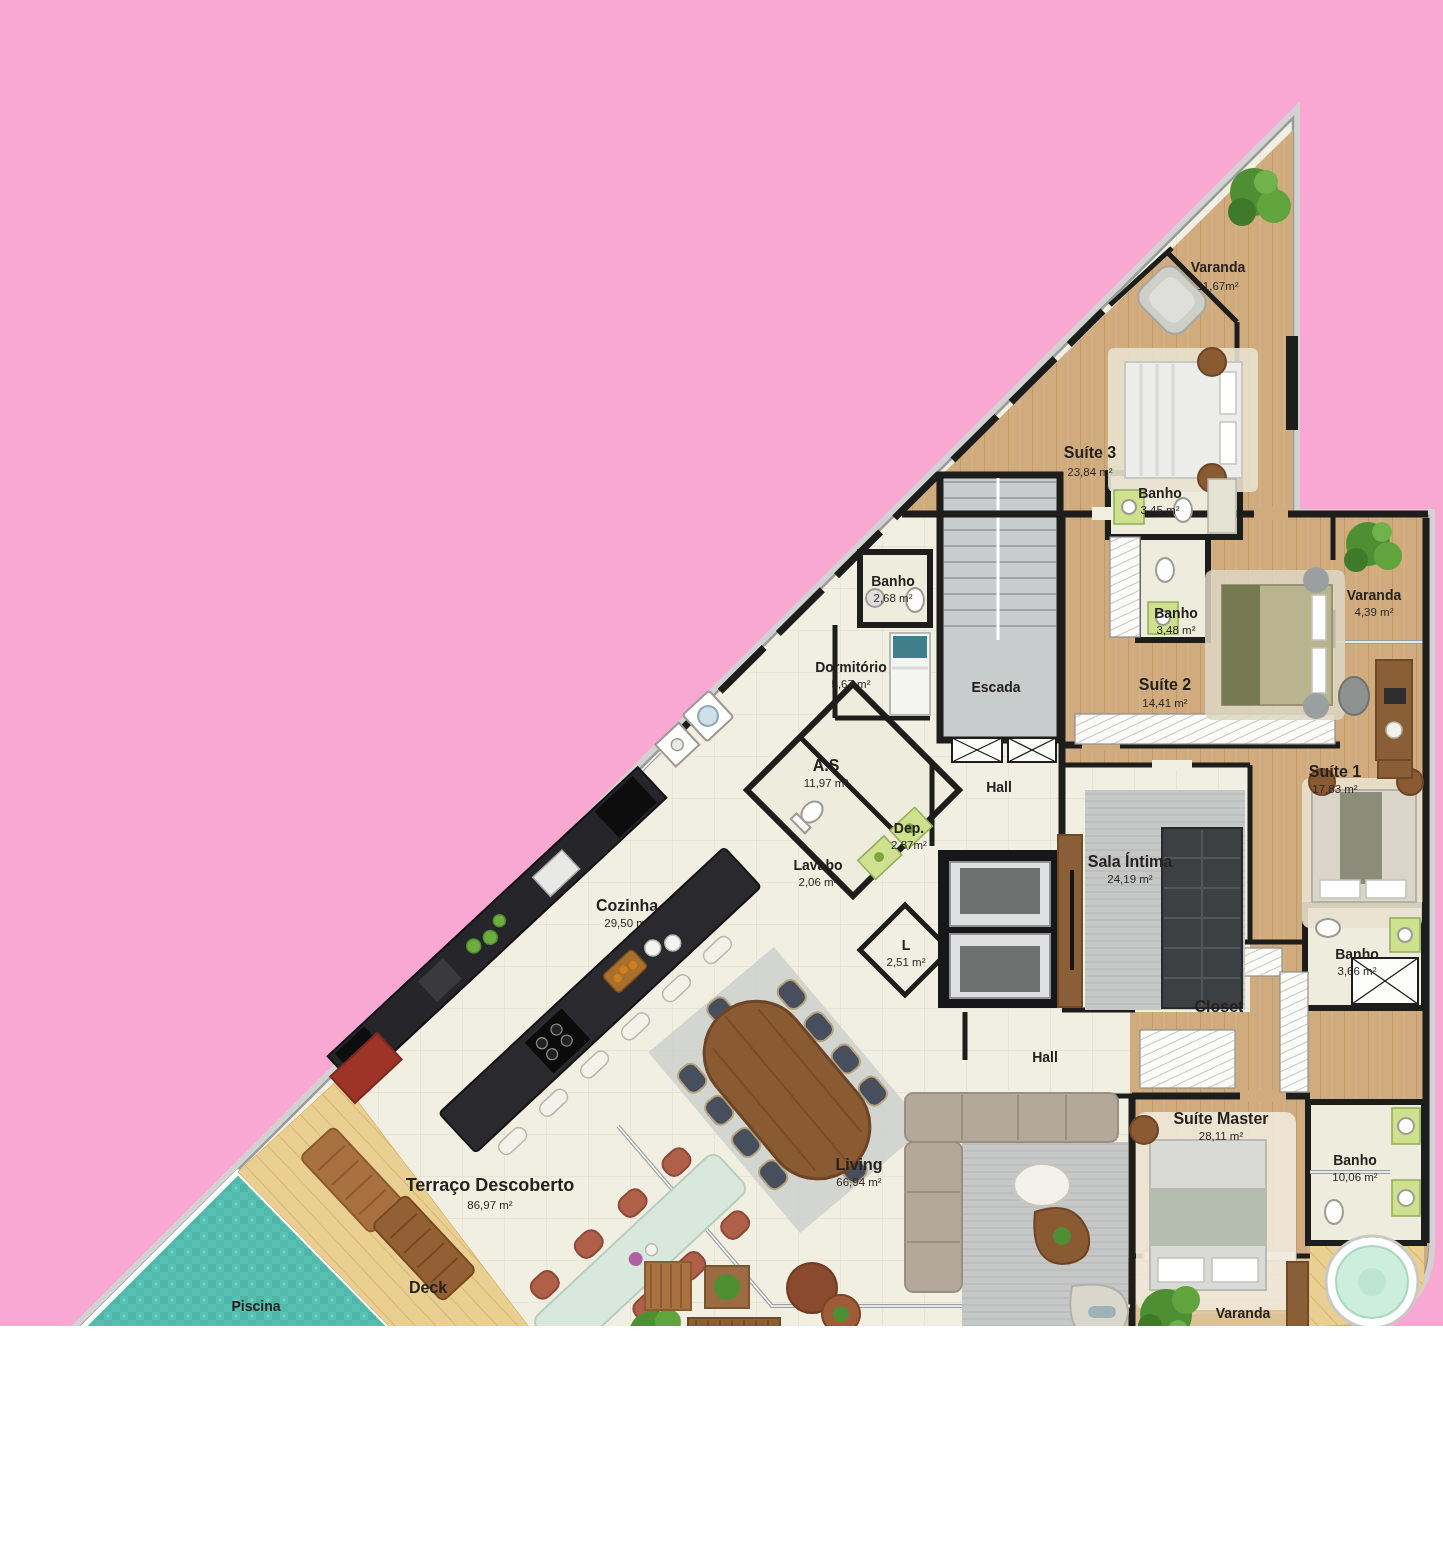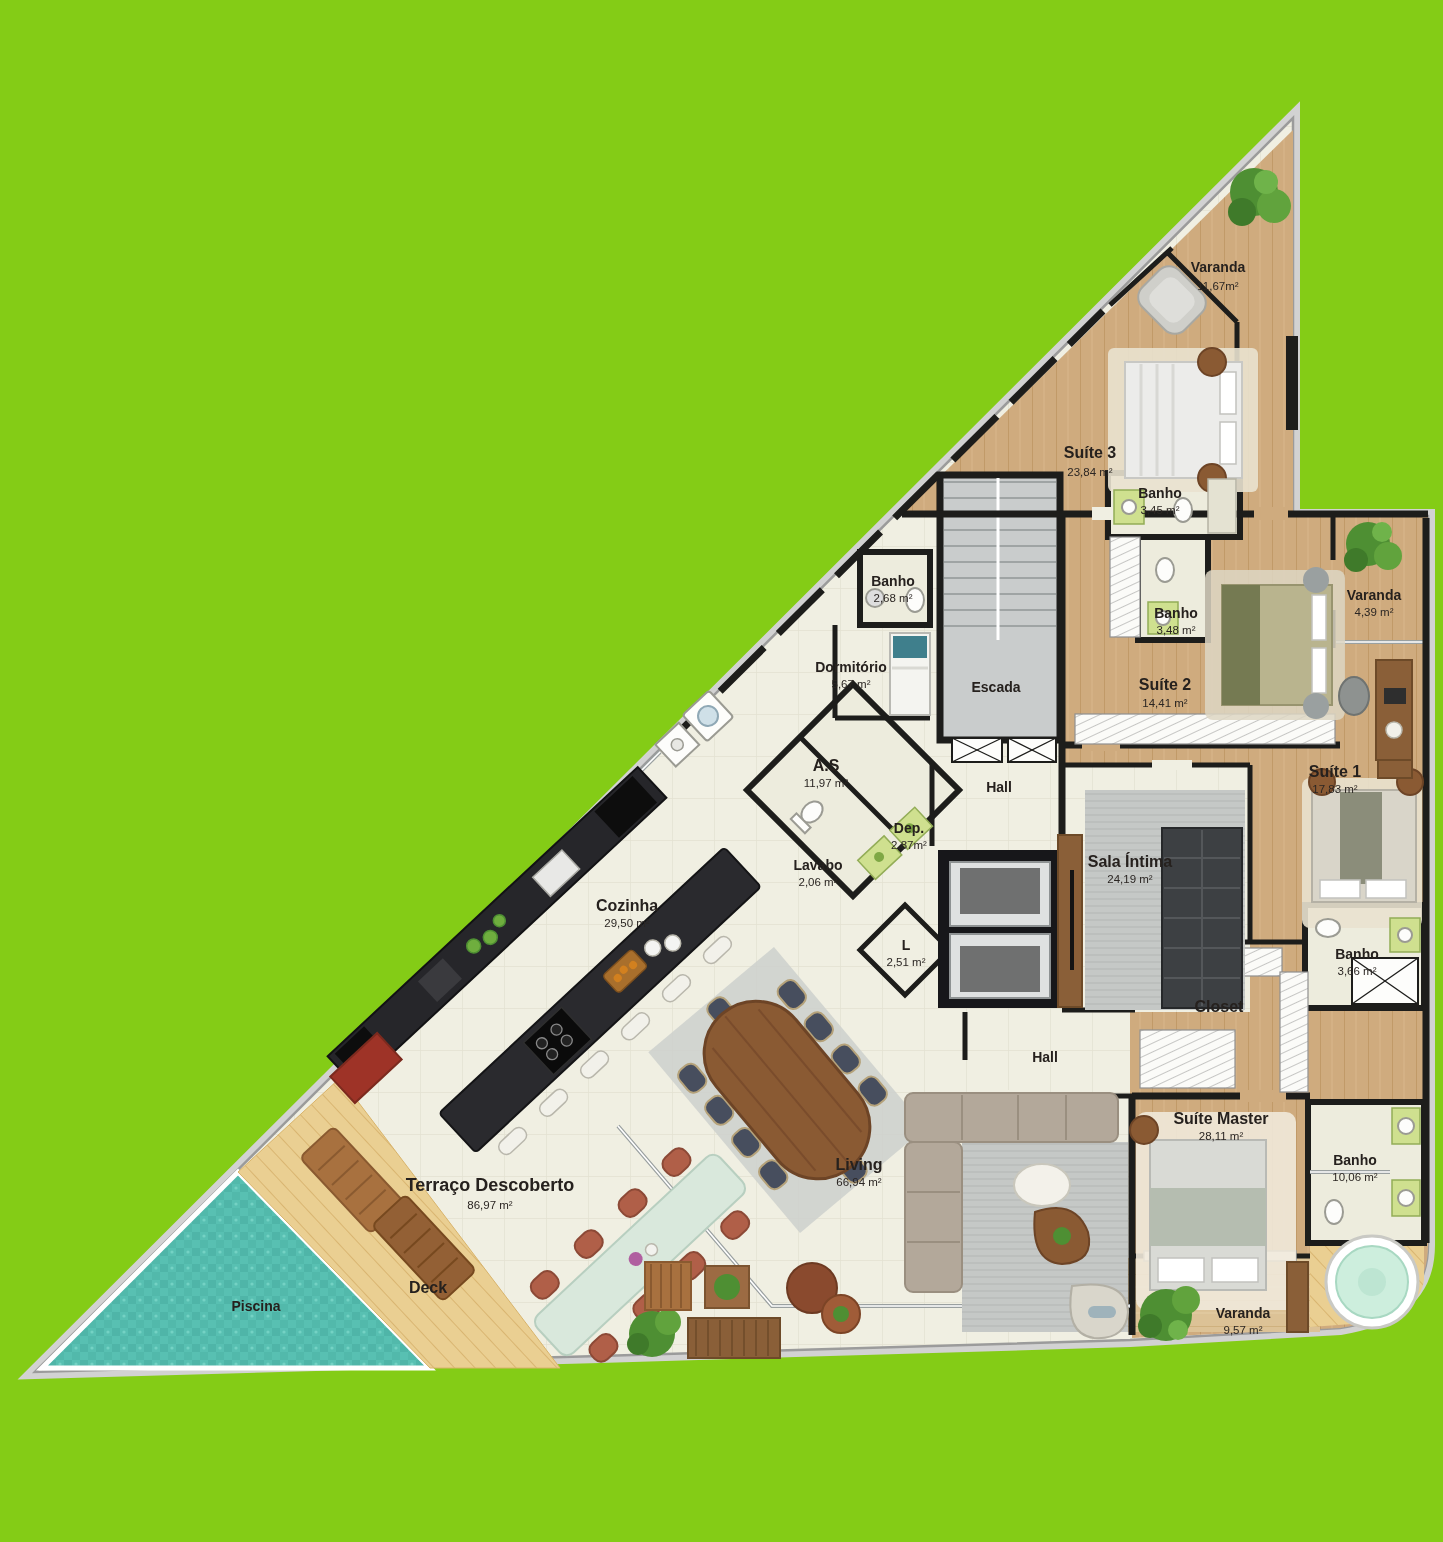--- a/index.html
+++ b/index.html
@@ -1,16 +1,16 @@
 <!DOCTYPE html>
 <html><head>
 <meta charset="utf-8">
 <style>
   html,body{margin:0;padding:0;background:#ffffff;}
-  .stage{width:1443px;height:1542px;position:relative;background:#84cc16;}
+  .stage{width:1443px;height:1326px;position:relative;background:#f9a8d4;}
   svg{display:block;}
   .nm{font-family:"Liberation Sans",sans-serif;font-weight:bold;font-size:16px;fill:#26211e;text-anchor:middle;}
   .nm2{font-size:18px;}
   .nmS{font-size:14px;}
   .ar{font-family:"Liberation Sans",sans-serif;font-weight:normal;font-size:11.5px;fill:#2b2623;text-anchor:middle;}
   .wall{stroke:#1d1d1b;stroke-width:7;fill:none;stroke-linecap:butt;}
   .wall5{stroke:#1d1d1b;stroke-width:5;fill:none;}
   .glass{stroke:#9aa0a0;stroke-width:4;fill:none;}
   .glasscore{stroke:#ffffff;stroke-width:1.6;fill:none;}
   .bath{fill:#edecdd;stroke:#1d1d1b;stroke-width:6;}

